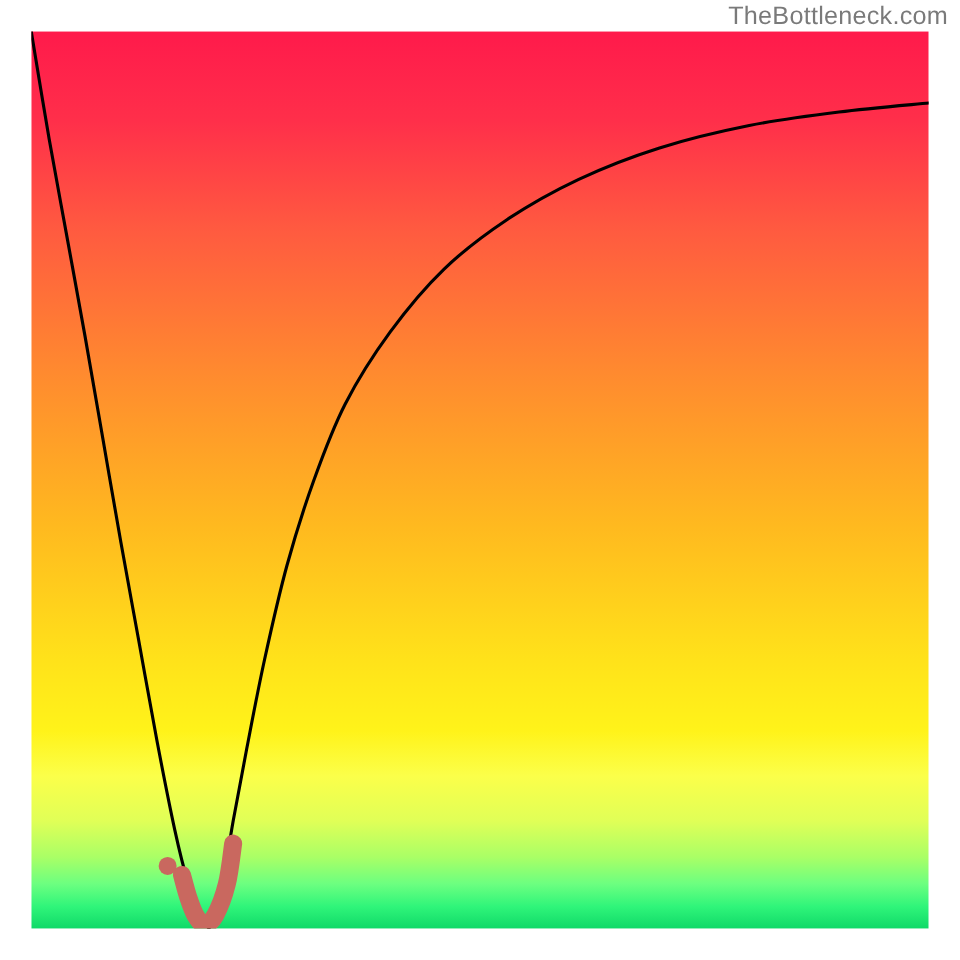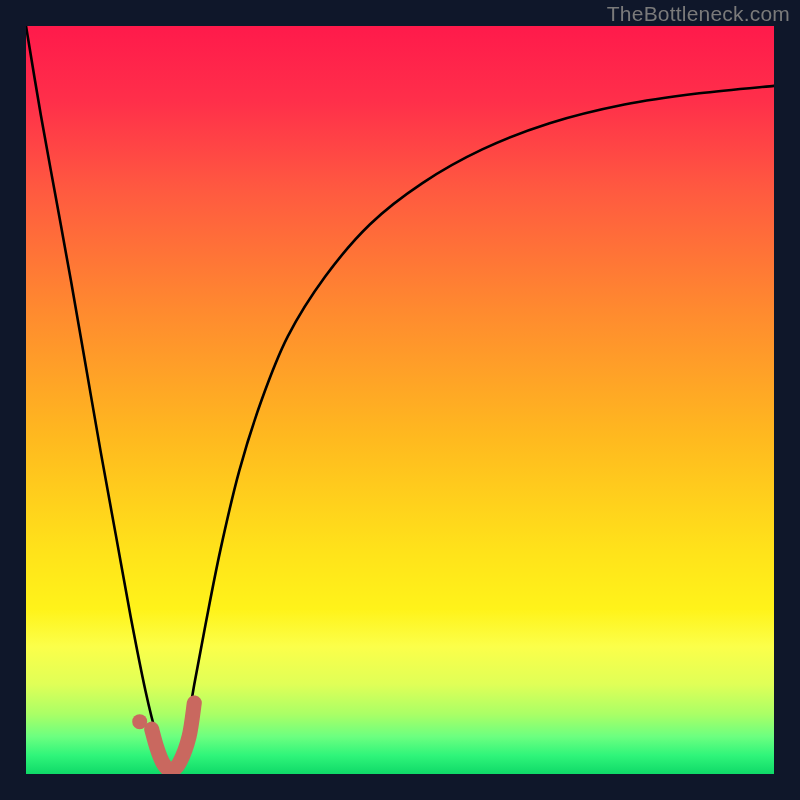--- a/index.html
+++ b/index.html
@@ -9,21 +9,21 @@
     height: 800px;
     background: #000;
     overflow: hidden;
   }
   .frame {
     position: absolute;
     left: 0;
     top: 0;
     width: 800px;
     height: 800px;
-    background: #0f172a;
+    background: #ffffff;
   }
   .plot {
     position: absolute;
     left: 26px;
     top: 26px;
     width: 748px;
     height: 748px;
     overflow: hidden;
   }
   .gradient {

